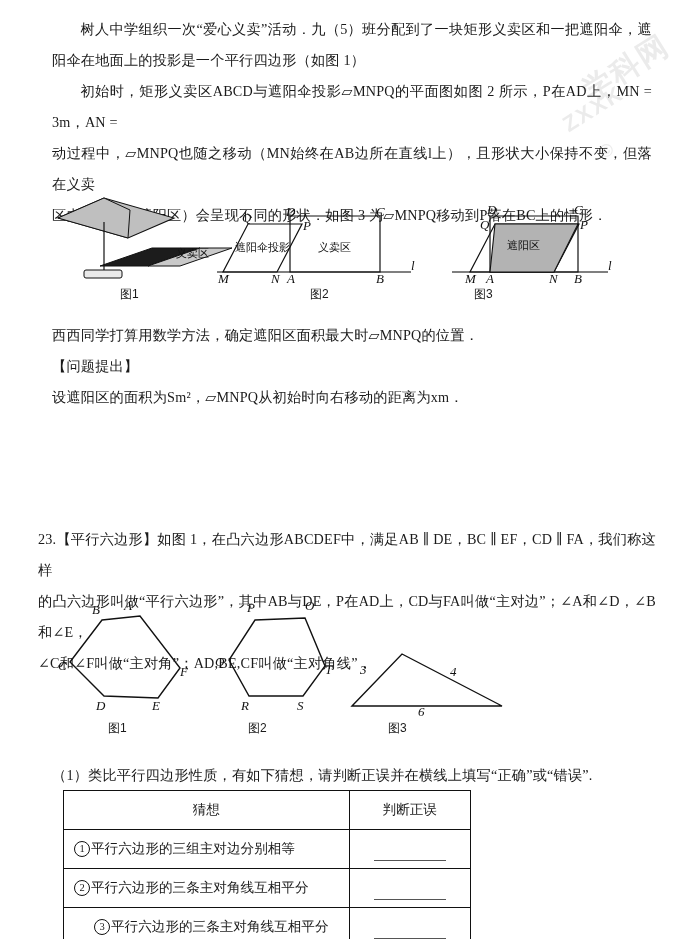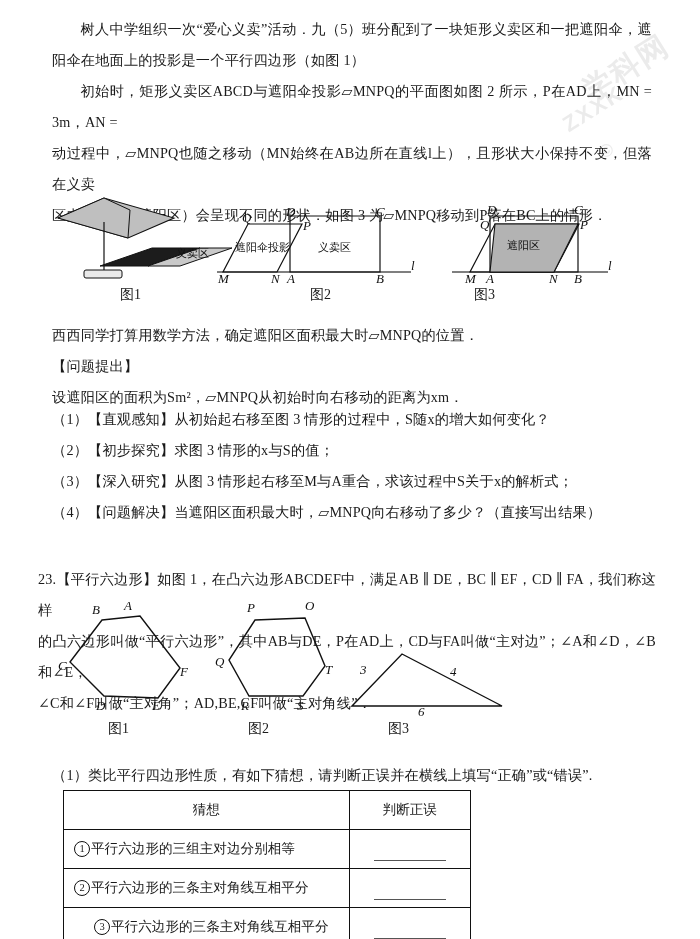--- a/index.html
+++ b/index.html
@@ -48,34 +48,34 @@
   .indent { text-indent: 2em; }
   .text-col {
     position: absolute;
     left: 52px;
     width: 600px;
   }
   #p1 { top: 14px; }
   #p2 { top: 76px; }
   #qp  { top: 320px; }
   #qlist { top: 404px; }
-  #q23 { top: 524px; margin-top: 40px; }
+  #q23 { top: 524px; }
   #q23b { top: 760px; }
   
   .figrow1 {
     position: absolute;
     top: 196px;
     left: 52px;
     width: 600px;
     height: 100px;
   }
   .figcap {
     position: absolute;
-    font-size: 14px;
-    font-family: Liberation Serif, serif;
+    font-size: 12px;
+    font-family: Liberation Sans, sans-serif;
   }
   .lbl {
     position: absolute;
     font-size: 13px;
     font-style: italic;
     font-family: "Liberation Serif", serif;
     color: #111;
   }
   .cnlbl {
     position: absolute;
@@ -230,26 +230,20 @@
     <span class="figcap" style="left:258px; top:90px;">图2</span>
     <span class="figcap" style="left:422px; top:90px;">图3</span>
   </div>
 
   <div class="text-col" id="qp">
     <div class="para">西西同学打算用数学方法，确定遮阳区面积最大时▱MNPQ的位置．</div>
     <div class="para">【问题提出】</div>
     <div class="para">设遮阳区的面积为Sm²，▱MNPQ从初始时向右移动的距离为xm．</div>
   </div>
 
-  <div class="text-col" id="qlist">
-    <div class="para">（1）【直观感知】从初始起右移至图 3 情形的过程中，S随x的增大如何变化？</div>
-    <div class="para">（2）【初步探究】求图 3 情形的x与S的值；</div>
-    <div class="para">（3）【深入研究】从图 3 情形起右移至M与A重合，求该过程中S关于x的解析式；</div>
-    <div class="para">（4）【问题解决】当遮阳区面积最大时，▱MNPQ向右移动了多少？（直接写出结果）</div>
-  </div>
 
   <div class="text-col" id="q23" style="left:38px; width:618px;">
     <div class="para">
       <span>23.</span><span>【平行六边形】</span><span>如图 1，在凸六边形ABCDEF中，满足AB ∥ DE，BC ∥ EF，CD ∥ FA，我们称这样</span>
     </div>
     <div class="para">的凸六边形叫做“平行六边形”，其中AB与DE，P在AD上，CD与FA叫做“主对边”；∠A和∠D，∠B和∠E，</div>
     <div class="para">∠C和∠F叫做“主对角”；AD,BE,CF叫做“主对角线”．</div>
   </div>
 
   <div class="figrow2">

